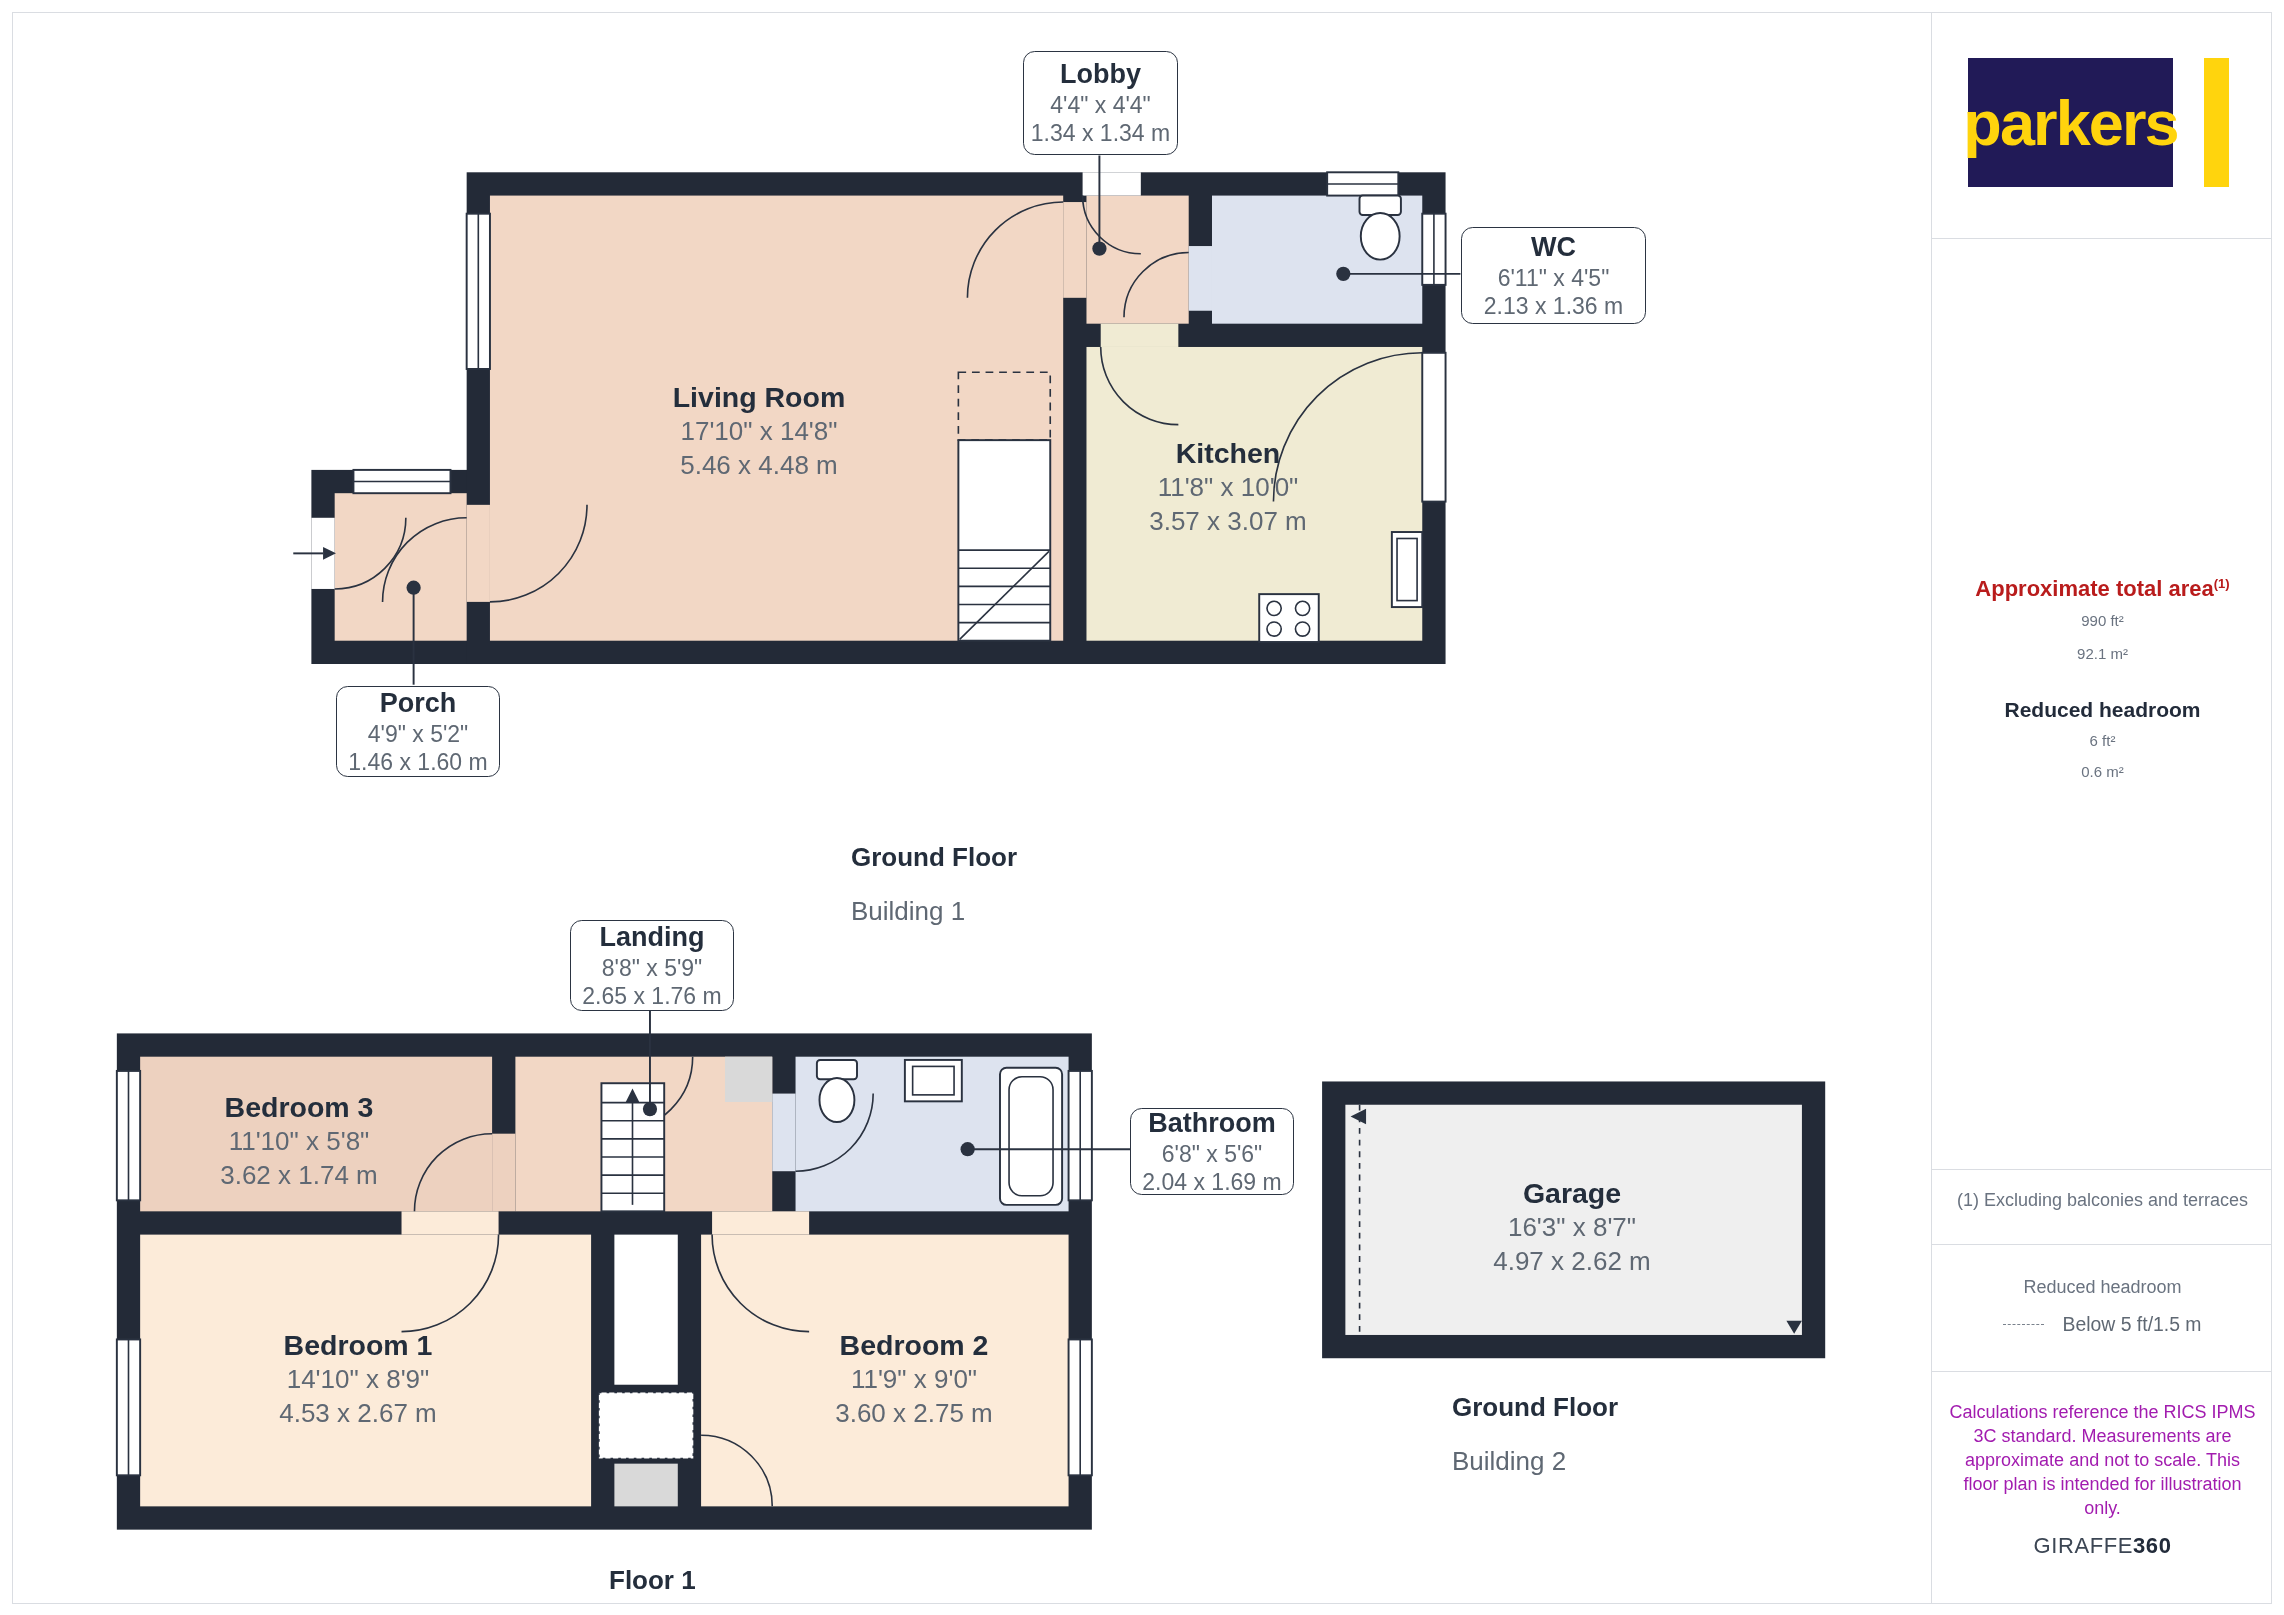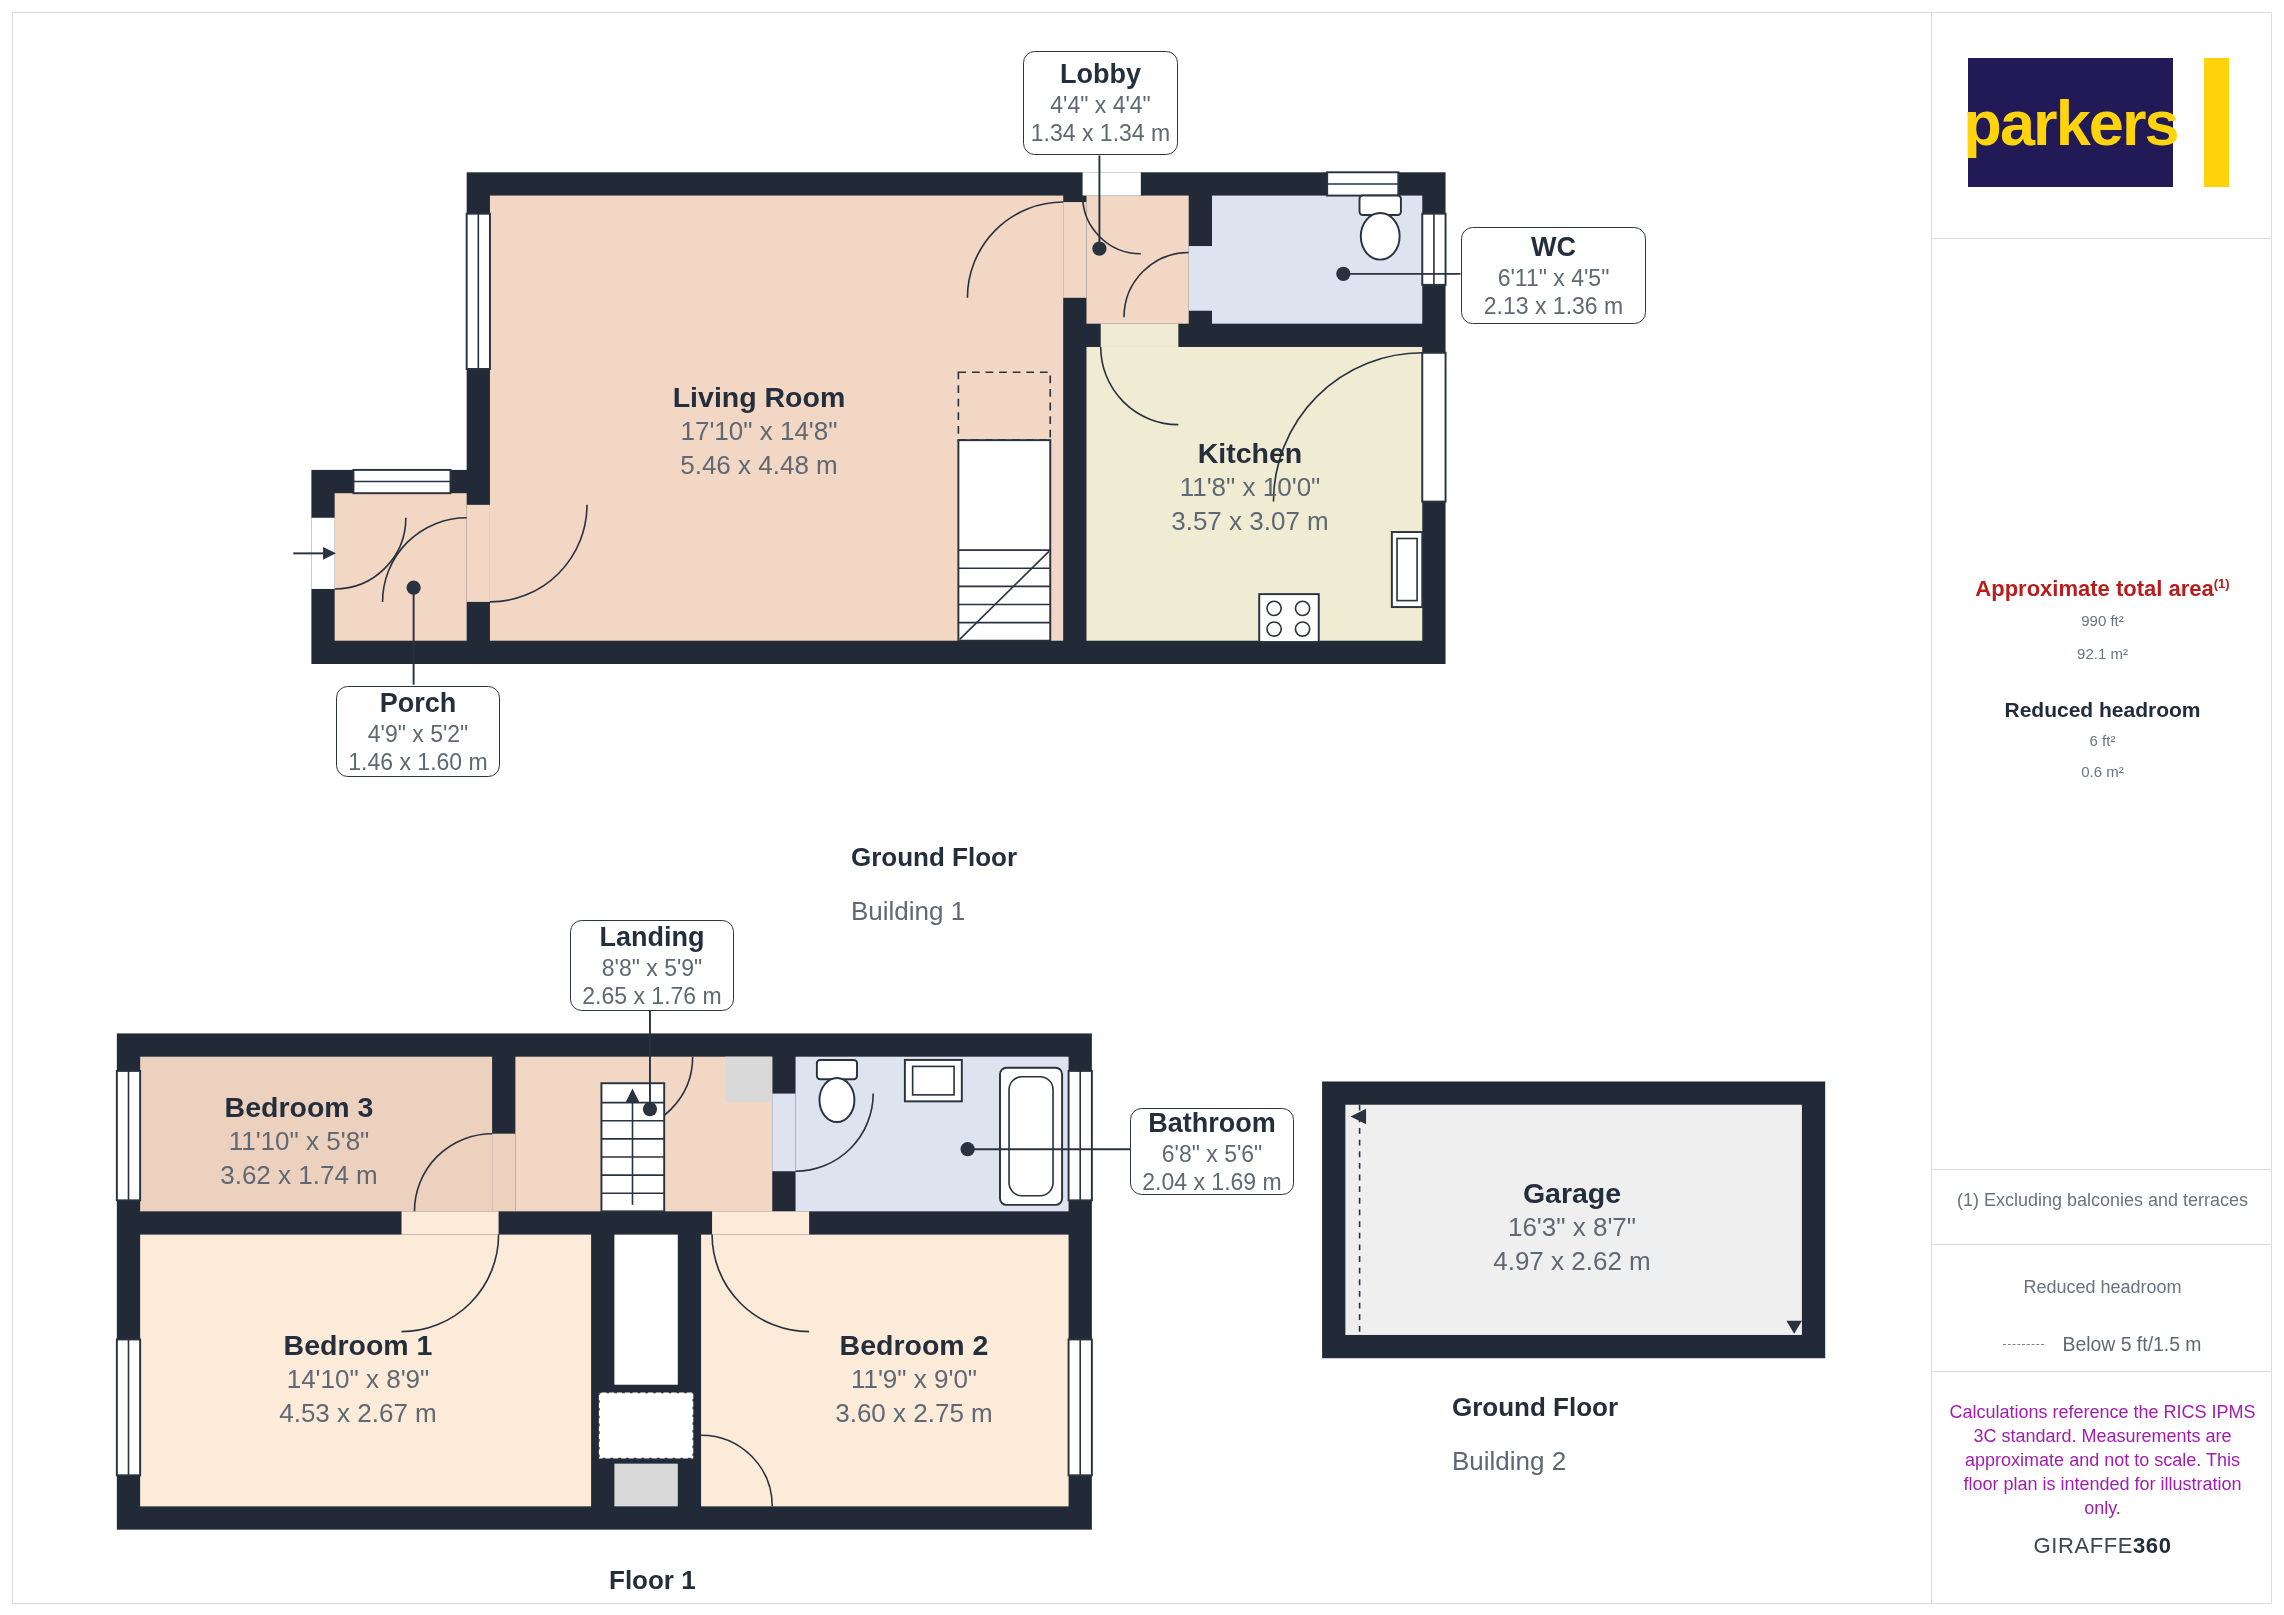--- a/index.html
+++ b/index.html
@@ -47,21 +47,21 @@
         display:flex;align-items:center;justify-content:center;}
   .logo span{color:var(--brand-yellow,#ffd40d);font-size:63px;font-weight:700;letter-spacing:-1.9px;}
   .logo-bar{position:absolute;left:2204px;top:58px;width:24.6px;height:129px;background:var(--brand-yellow,#ffd40d);}
   .sb{position:absolute;left:1931px;width:343px;text-align:center;white-space:nowrap;}
   .sb-title{font-size:22px;font-weight:700;color:#b91c1c;}
   .sb-title sup{font-size:13px;font-weight:700;}
   .sb-val{font-size:15px;color:#6a7380;}
   .sb-sub{font-size:21px;font-weight:700;color:#222b3a;}
   .sb-note{font-size:18px;color:#6a7380;}
   .legend-row{position:absolute;left:1931px;width:343px;top:1313px;display:flex;align-items:center;
-              justify-content:center;gap:18px;margin-top:20px;}
+              justify-content:center;gap:18px;}
   .legend-dash{width:41px;border-top:1.9px dashed #7a828d;height:0;}
   .legend-label{font-size:19.4px;color:#5f6873;white-space:nowrap;}
   .disclaimer{position:absolute;left:1949px;width:307px;top:1400px;font-size:18px;line-height:24px;
               text-align:center;color:#a21caf;}
   .giraffe{position:absolute;left:1931px;width:343px;top:1533px;text-align:center;letter-spacing:0.6px;}
   .giraffe .g1{font-size:22px;font-weight:400;color:#3c4654;}
   .giraffe .g2{font-size:22px;font-weight:700;color:#222b3a;}
 </style>
 </head>
 <body>
@@ -216,21 +216,21 @@
   <line class="dash2" x1="2100" y1="1706" x2="2100" y2="2062"></line>
   <polygon class="dot" points="2110,1712 2110,1736 2086,1724"></polygon>
   <polygon class="dot" points="2760,2040 2784,2040 2772,2060"></polygon>
 </svg>
 
 <div class="room-label" style="left:565px;top:379px;">
   <div class="rname">Living Room</div>
   <div class="rdim">17'10" x 14'8"</div>
   <div class="rdim">5.46 x 4.48 m</div>
 </div>
-<div class="room-label" style="left:1056px;top:435px;">
+<div class="room-label" style="left:1034px;top:435px;">
   <div class="rname">Kitchen</div>
   <div class="rdim">11'8" x 10'0"</div>
   <div class="rdim">3.57 x 3.07 m</div>
 </div>
 <div class="room-label" style="left:105px;top:1089px;">
   <div class="rname">Bedroom 3</div>
   <div class="rdim">11'10" x 5'8"</div>
   <div class="rdim">3.62 x 1.74 m</div>
 </div>
 <div class="room-label" style="left:164px;top:1327px;">

